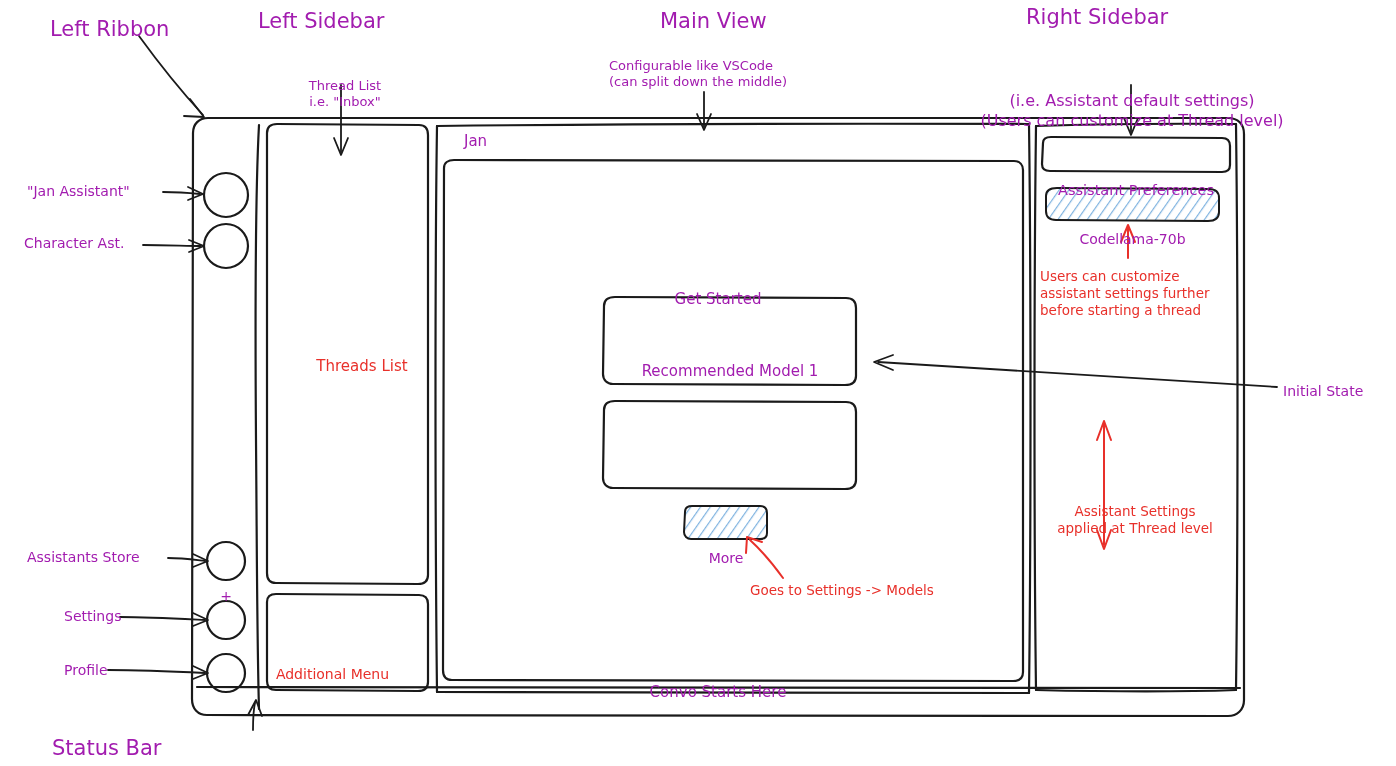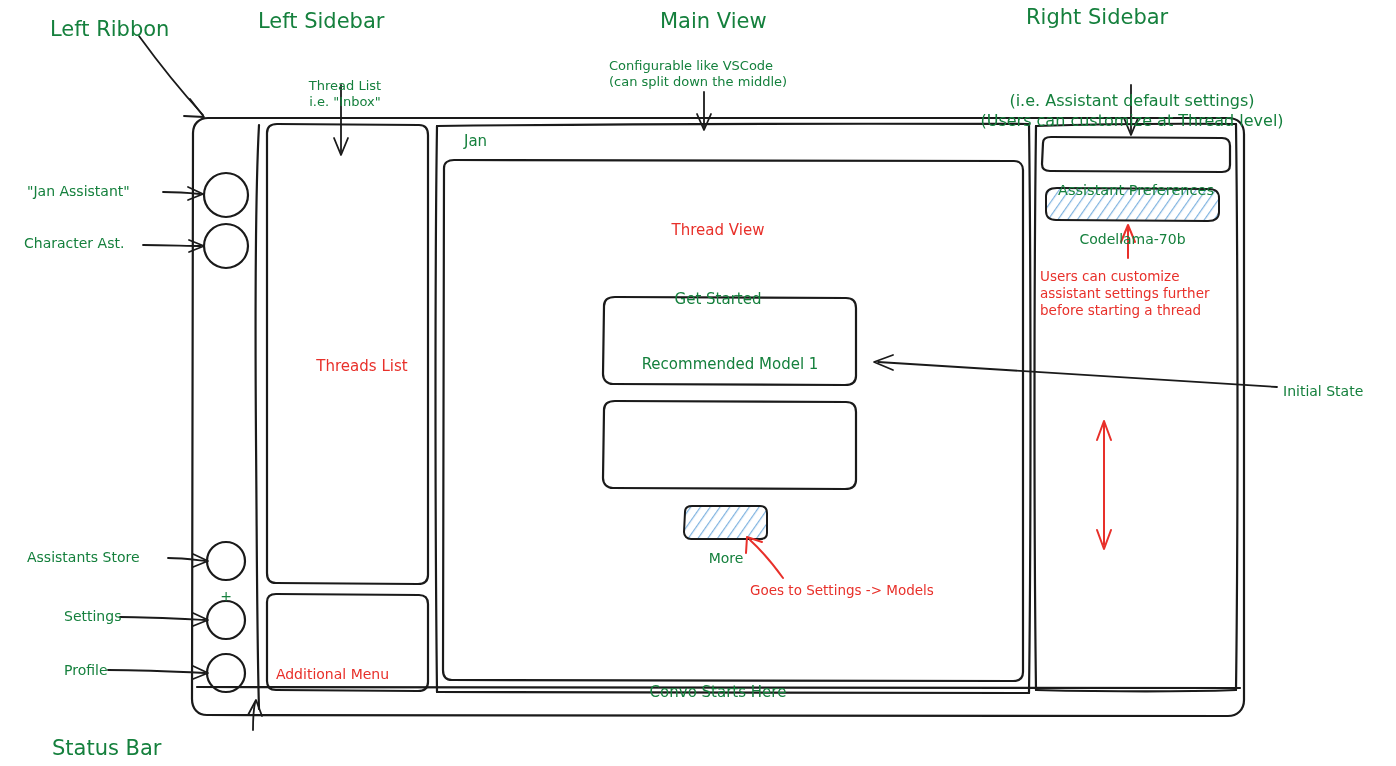--- a/index.html
+++ b/index.html
@@ -10,21 +10,21 @@
   #canvas {
     position: relative;
     width: 1396px;
     height: 766px;
     background: #ffffff;
     font-family: "DejaVu Sans", sans-serif;
     overflow: hidden;
   }
   .lbl {
     position: absolute;
-    color: #15803d;
+    color: #a21caf;
     font-family: "DejaVu Sans", sans-serif;
     white-space: pre;
     line-height: 1.25;
   }
   .lbl.red {
     color: #e8302a;
   }
   .lbl.center {
     text-align: center;
     margin-top: 35px;
@@ -234,36 +234,37 @@
   <div class="lbl" style="left:64px; top:662px; font-size:14px;">Profile</div>
 
   <div class="lbl" style="left:52px; top:735px; font-size:21px;">Status Bar</div>
 
   <div class="lbl" style="left:1283px; top:383px; font-size:14px;">Initial State</div>
 
   <div class="lbl red" style="left:1040px; top:268px; font-size:13.5px;">Users can customize
 assistant settings further
 before starting a thread</div>
 
+  <div class="lbl red center" style="left:1035px; top:468px; width:200px; font-size:13.5px;">Assistant Settings
+applied at Thread level</div>
 
   <div class="lbl red" style="left:750px; top:582px; font-size:13.5px;">Goes to Settings -&gt; Models</div>
 
   <div class="lbl" style="left:464px; top:132px; font-size:15px;">Jan</div>
 
   <div class="lbl red center" style="left:267px; top:322px; width:190px; font-size:15px;">Threads List</div>
 
   <div class="lbl red center" style="left:267px; top:631px; width:131px; font-size:14px;">Additional Menu</div>
 
   <div class="lbl center" style="left:206px; top:553px; width:40px; font-size:14px;">+</div>
 
-  <div class="lbl red center" style="left:600px; top:186px; width:236px; font-size:15px;">Thread View</div>
 
   <div class="lbl center" style="left:600px; top:255px; width:236px; font-size:15px;">Get Started</div>
 
-  <div class="lbl center" style="left:604px; top:320px; width:252px; font-size:15px;">Recommended Model 1</div>
+  <div class="lbl center" style="left:604px; top:327px; width:252px; font-size:15px;">Recommended Model 1</div>
 
 
   <div class="lbl center" style="left:684px; top:515px; width:84px; font-size:14px;">More</div>
 
   <div class="lbl center" style="left:600px; top:648px; width:236px; font-size:15px;">Convo Starts Here</div>
 
   <div class="lbl center" style="left:1042px; top:146px; width:188px; font-size:14.5px;">Assistant Preferences</div>
 
   <div class="lbl center" style="left:1046px; top:196px; width:173px; font-size:14px;">Codellama-70b</div>
 

